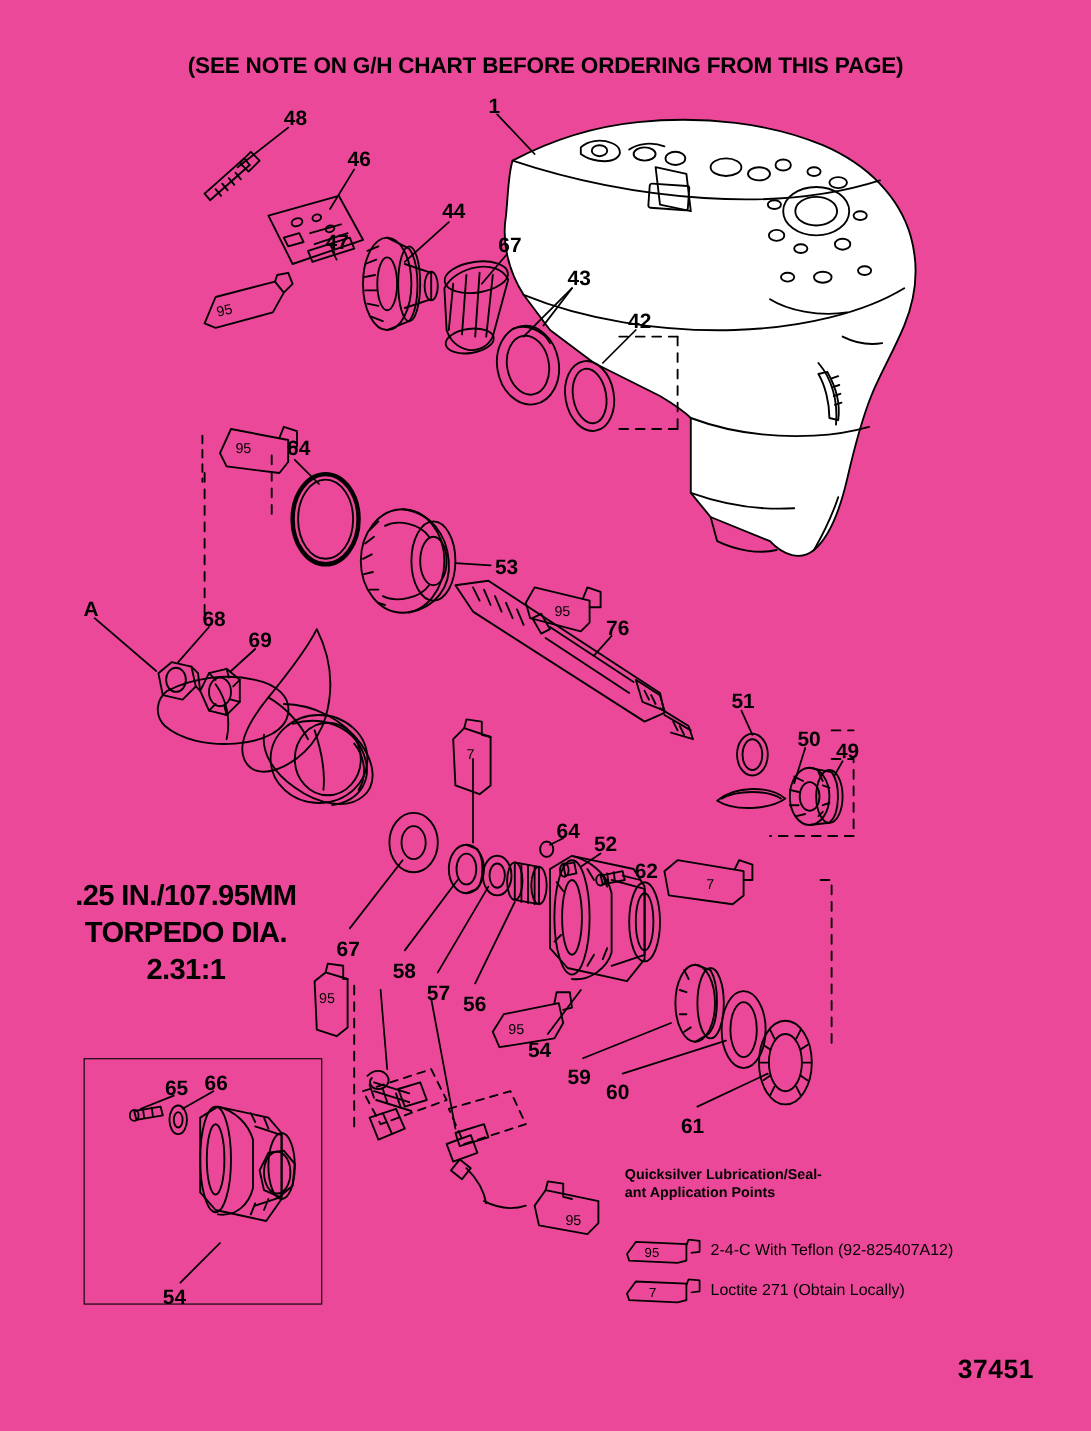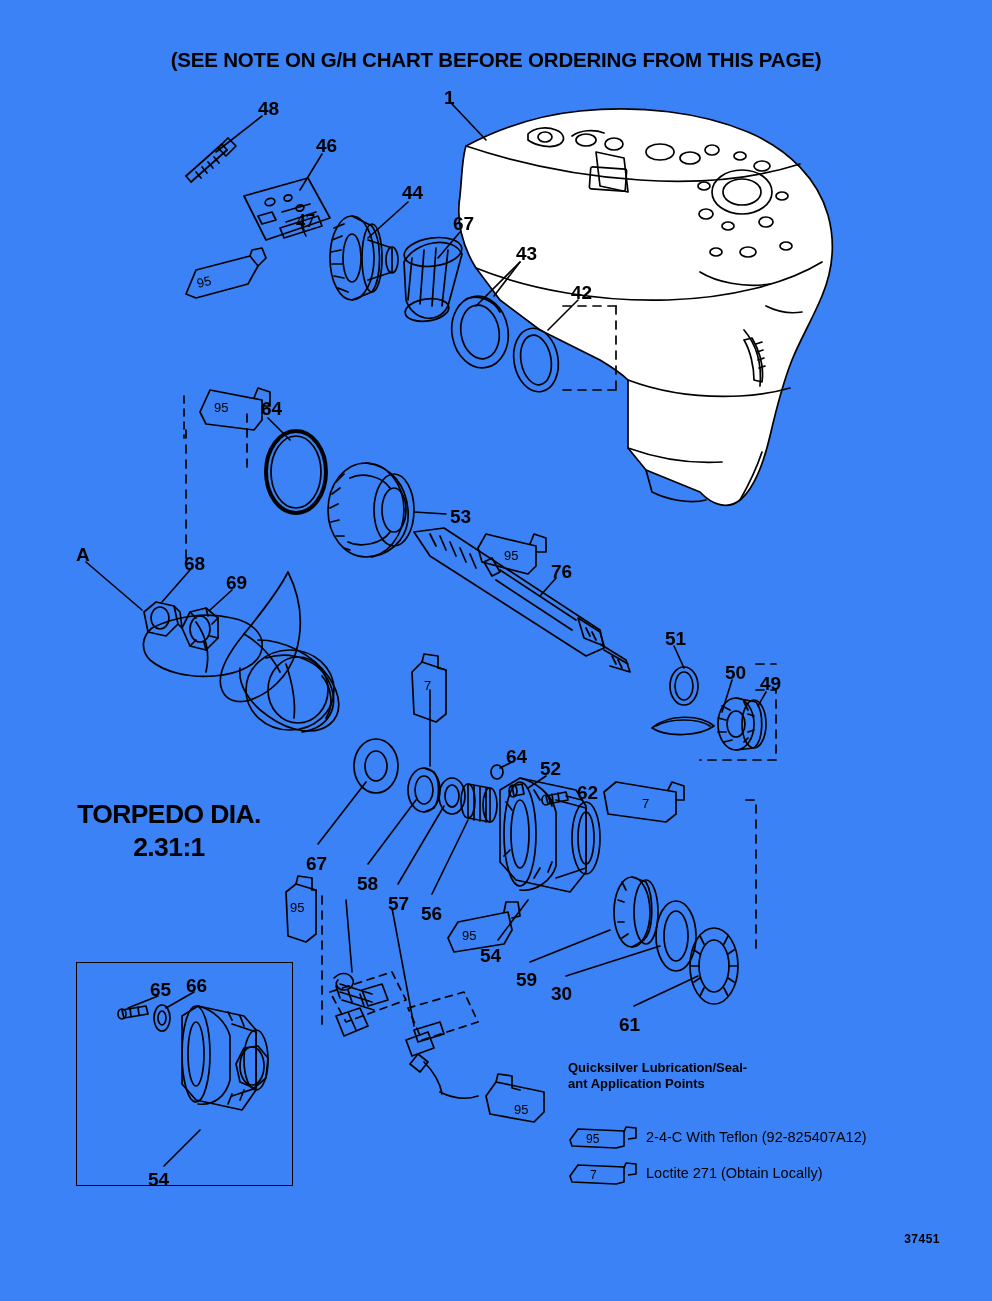--- a/index.html
+++ b/index.html
@@ -9,21 +9,21 @@
   }
   body {
     font-family: "Liberation Sans", sans-serif;
     color: #000000;
   }
   #page {
     position: relative;
     width: 992px;
     height: 1301px;
     overflow: hidden;
-    background: #3b82f6;
+    background: #ec4899;
   }
   .hdr-note {
     position: absolute;
     left: 0;
     top: 48px;
     width: 992px;
     text-align: center;
     font-size: 20.5px;
     font-weight: bold;
     letter-spacing: -0.2px;
@@ -84,21 +84,21 @@
     white-space: nowrap;
   }
   .footnote .aletter {
     font-size: 21px;
     font-weight: bold;
   }
   .partnum {
     position: absolute;
     right: 52px;
     top: 1232px;
-    font-size: 12px;
+    font-size: 24px;
     font-weight: bold;
     letter-spacing: 0.5px;
   }
   .inset-box {
     position: absolute;
     left: 76px;
     top: 962px;
     width: 215px;
     height: 222px;
     border: 1.6px solid #000;
@@ -494,21 +494,21 @@
       <path d="M164 1166 L 200 1130" stroke-width="1.6"></path>
 
       <path d="M346 900 L 352 972" stroke-width="1.6"></path>
       <path d="M392 908 L 414 1026" stroke-width="1.6"></path>
     </g>
   </svg>
 
   <div class="callout" style="left:444px; top:88px;">1</div>
   <div class="callout" style="left:258px; top:99px;">48</div>
   <div class="callout" style="left:316px; top:136px;">46</div>
-  <div class="callout" style="left:296px; top:211px;font-family:Liberation Serif, serif;">47</div>
+  <div class="callout" style="left:296px; top:211px;">47</div>
   <div class="callout" style="left:402px; top:183px;">44</div>
   <div class="callout" style="left:453px; top:214px;">67</div>
   <div class="callout" style="left:516px; top:244px;">43</div>
   <div class="callout" style="left:571px; top:283px;">42</div>
   <div class="callout" style="left:261px; top:399px;">64</div>
   <div class="callout" style="left:450px; top:507px;">53</div>
   <div class="callout" style="left:551px; top:562px;">76</div>
   <div class="callout" style="left:665px; top:629px;">51</div>
   <div class="callout" style="left:725px; top:663px;">50</div>
   <div class="callout" style="left:760px; top:674px;">49</div>
@@ -517,27 +517,28 @@
   <div class="callout" style="left:226px; top:573px;">69</div>
   <div class="callout" style="left:506px; top:747px;">64</div>
   <div class="callout" style="left:540px; top:759px;">52</div>
   <div class="callout" style="left:577px; top:783px;">62</div>
   <div class="callout" style="left:306px; top:854px;">67</div>
   <div class="callout" style="left:357px; top:874px;">58</div>
   <div class="callout" style="left:388px; top:894px;">57</div>
   <div class="callout" style="left:421px; top:904px;">56</div>
   <div class="callout" style="left:480px; top:946px;">54</div>
   <div class="callout" style="left:516px; top:970px;">59</div>
-  <div class="callout" style="left:551px; top:984px;">30</div>
+  <div class="callout" style="left:551px; top:984px;">60</div>
   <div class="callout" style="left:619px; top:1015px;">61</div>
   <div class="callout" style="left:150px; top:980px;">65</div>
   <div class="callout" style="left:186px; top:976px;">66</div>
   <div class="callout" style="left:148px; top:1170px;">54</div>
 
   <div class="torpedo-block">
+    <div class="l1">.25 IN./107.95MM</div>
     <div class="l1">TORPEDO DIA.</div>
     <div class="l1">2.31:1</div>
   </div>
 
   <div class="inset-box"></div>
 
   <div class="lube-title">
     <div>Quicksilver Lubrication/Seal-</div>
     <div>ant Application Points</div>
   </div>

